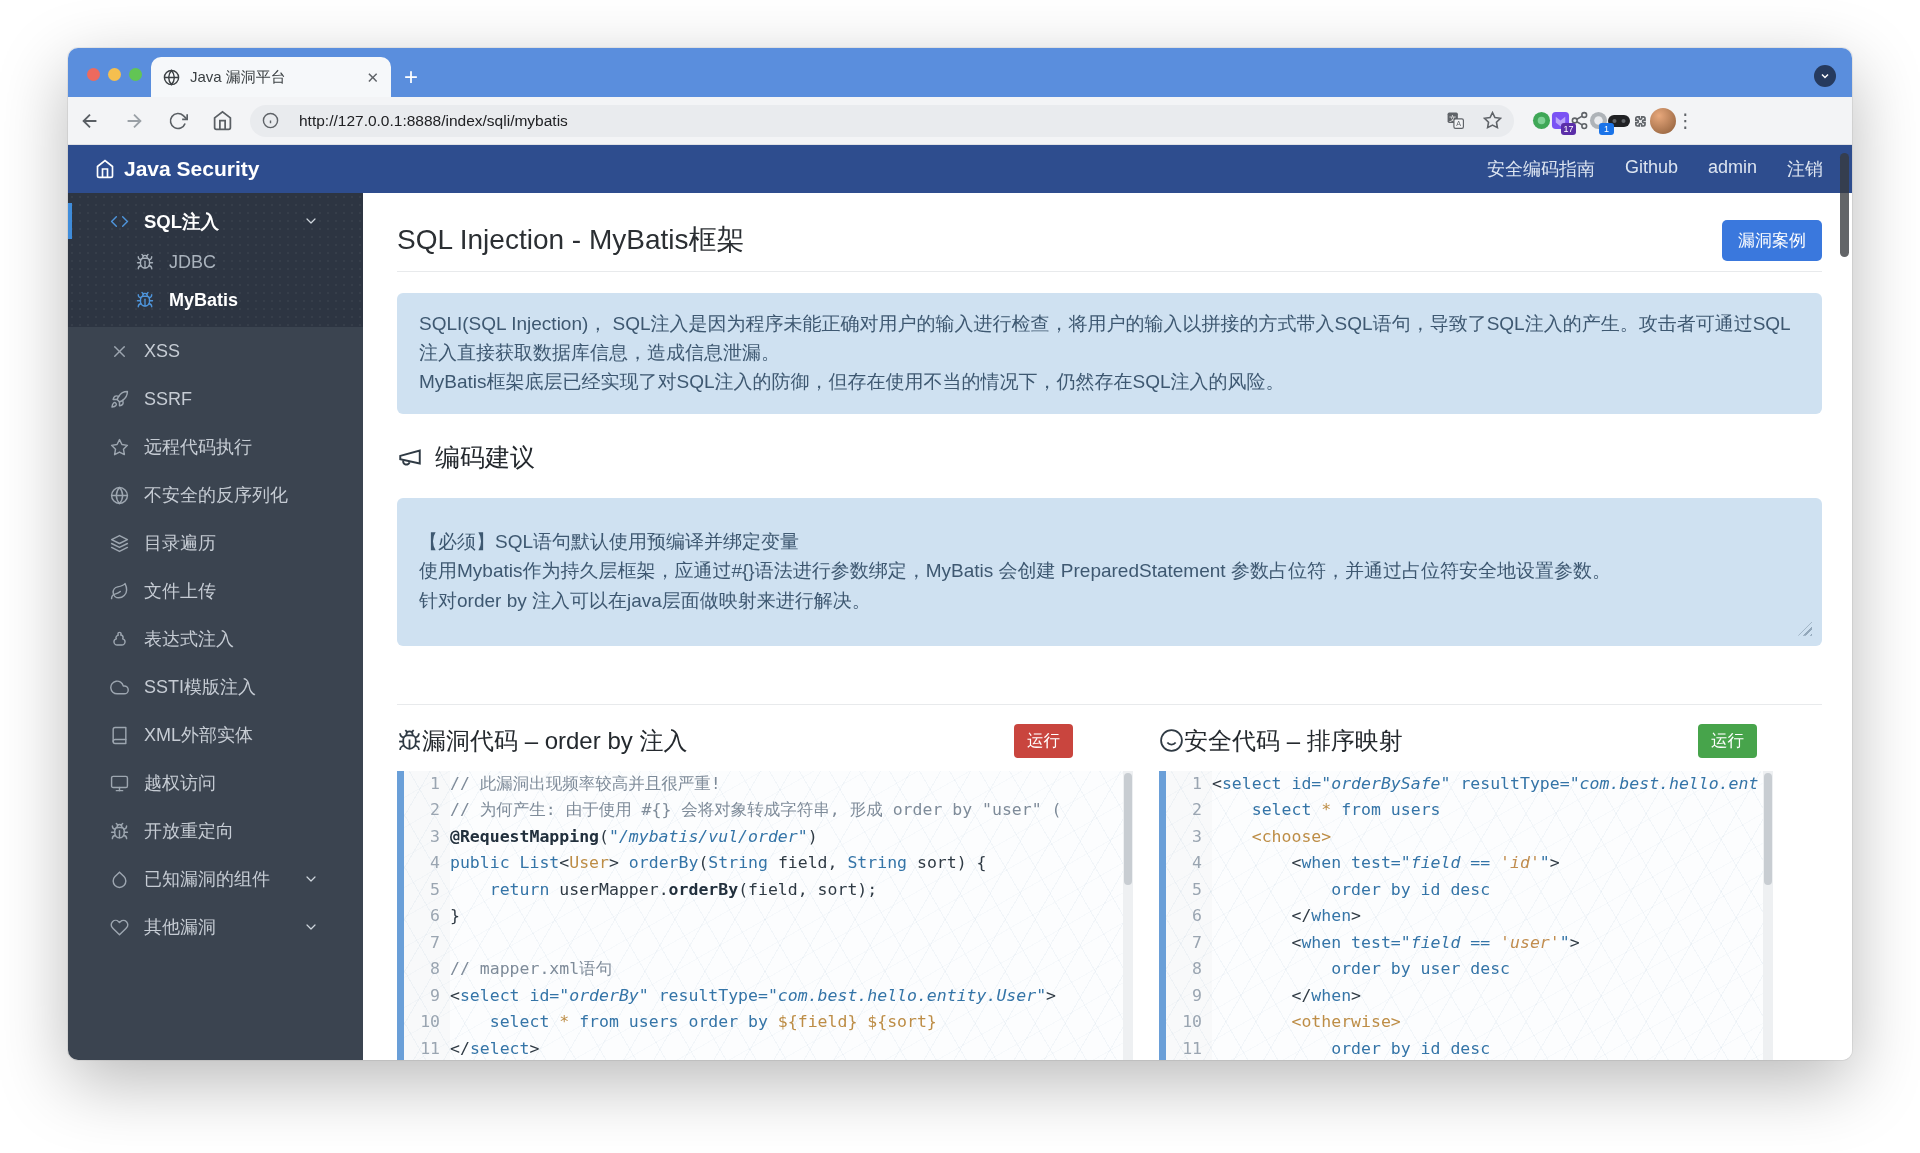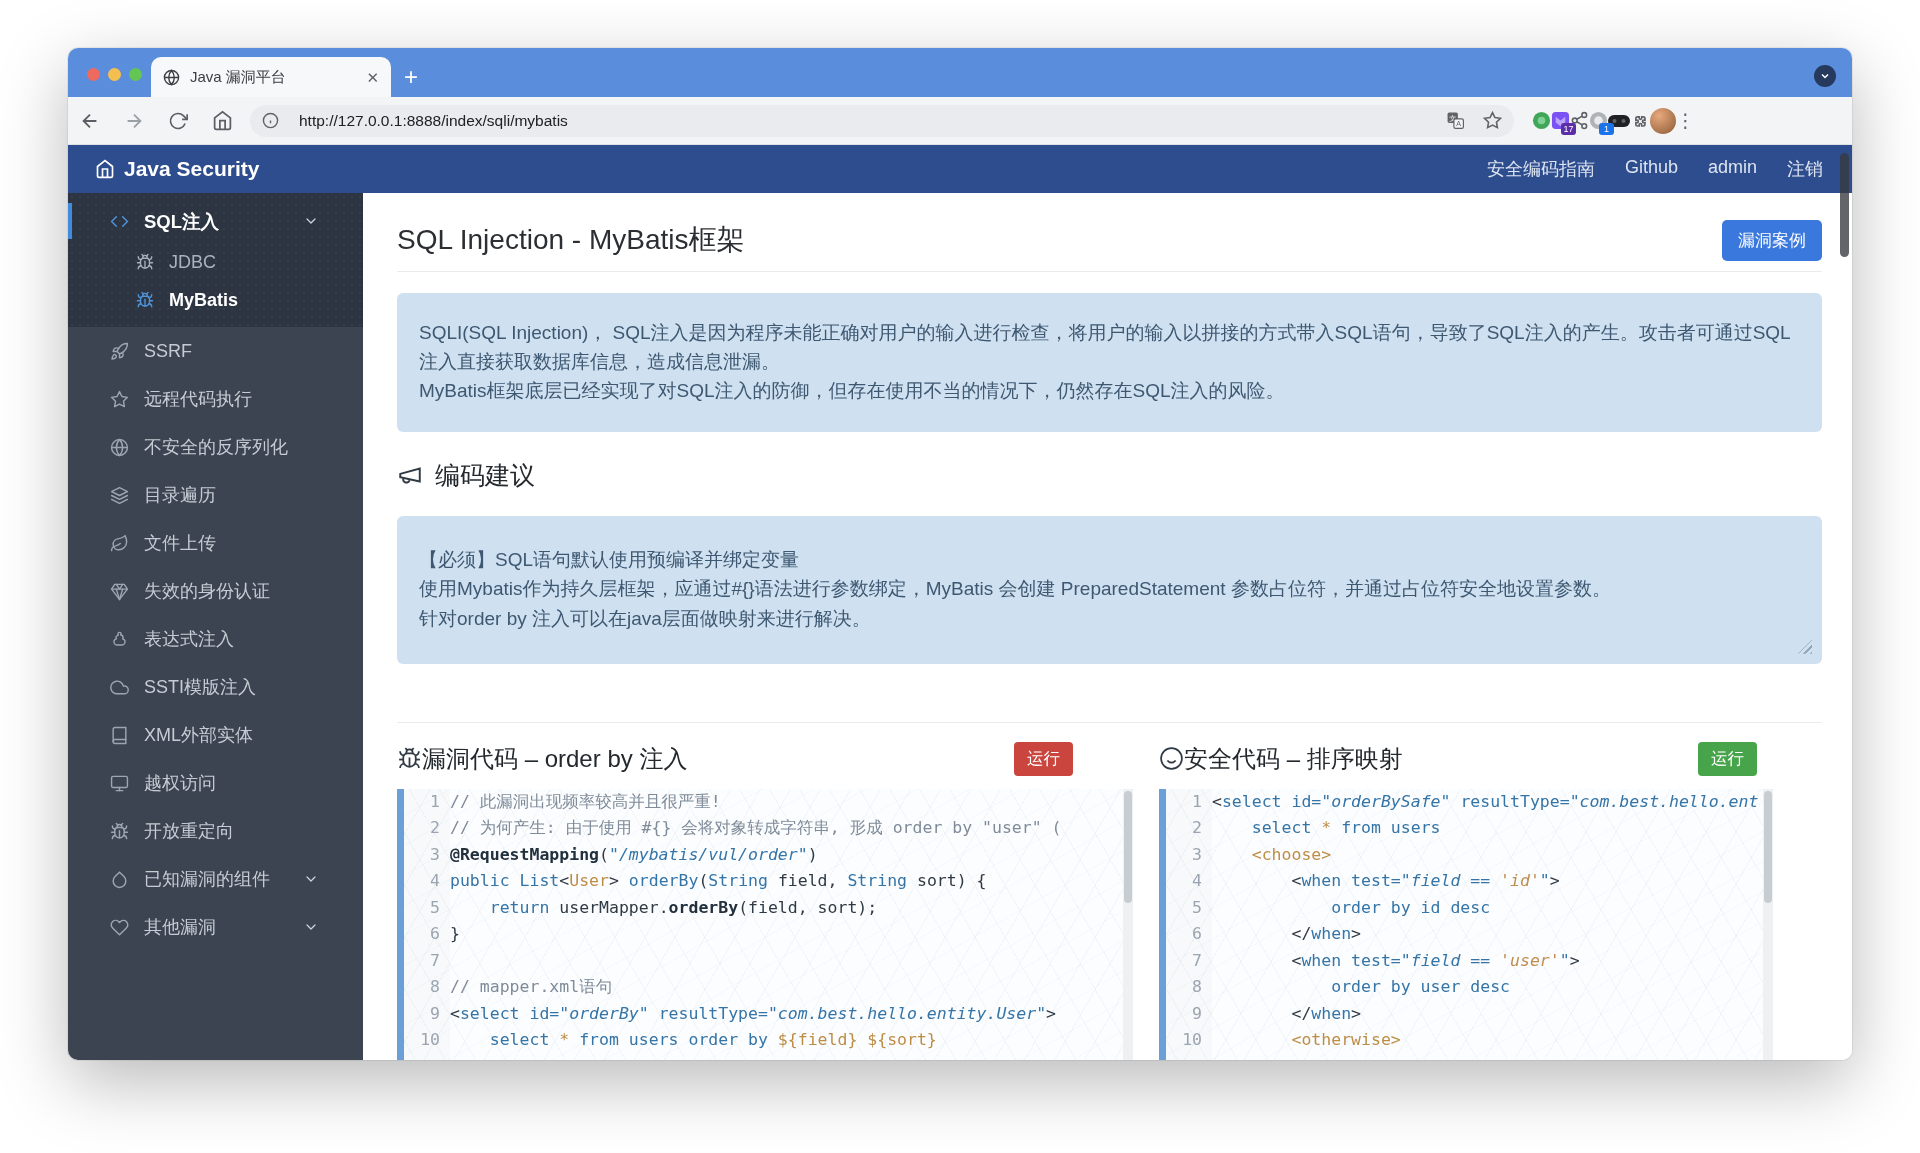--- a/index.html
+++ b/index.html
@@ -55,21 +55,21 @@
   .icon{display:flex;align-items:center;justify-content:center;color:#9da6b0;}
   .icon svg{display:block;}
   
   .content{flex:1;background:#ffffff;position:relative;overflow:hidden;
     padding:22px 30px 0 34px;box-sizing:border-box;}
   .h1row{display:flex;align-items:center;height:50px;}
   h1.pt{font-size:28px;font-weight:500;color:#2b2f33;margin:0;}
   .case-btn{margin-left:auto;background:#3a78dd;color:#fff;font-size:17px;border:none;border-radius:5px;
     padding:9px 16px;cursor:pointer;}
   .hr{border-top:1px solid #e8eaec;margin-top:6px;}
-  .alert{background:#cfe1f1;border-radius:6px;margin-top:21px;padding:26px 22px;color:#3e5871;
+  .alert{background:#cfe1f1;border-radius:6px;margin-top:21px;padding:17px 22px;color:#3e5871;
     font-size:19px;line-height:1.52;}
   .alert p{margin:0;}
   .sec-head{display:flex;align-items:center;gap:12px;margin-top:27px;color:#24292e;font-size:25px;font-weight:500;}
   .advbox{background:#cfe1f1;border-radius:6px;margin-top:24px;height:148px;padding:29px 22px;box-sizing:border-box;
     color:#3e5871;font-size:19px;line-height:1.55;white-space:pre-line;position:relative;overflow:hidden;}
   .resize-h{position:absolute;right:5px;bottom:5px;width:14px;height:14px;
     background:repeating-linear-gradient(135deg,transparent 0 3px,#92a7ba 3px 5px);
     clip-path:polygon(100% 0,100% 100%,0 100%);}
   .hr2{border-top:1px solid #e8eaec;margin-top:58px;}
   .codegrid{display:flex;margin-top:14px;}
@@ -293,20 +293,29 @@
                 <path d="M22 13h-4"></path>
                 <path d="M17.2 17c2.1.1 3.8 1.9 3.8 4"></path>
               </svg>
             </span>
             <span class="lbl">MyBatis</span>
           </div>
         </div>
         <div class="item">
           <span class="icon">
             <svg width="19" height="19" viewBox="0 0 24 24" fill="none" stroke="currentColor" stroke-width="1.8" stroke-linecap="round" stroke-linejoin="round">
+              <line x1="18" y1="6" x2="6" y2="18"></line>
+              <line x1="6" y1="6" x2="18" y2="18"></line>
+            </svg>
+          </span>
+          <span class="lbl">XSS</span>
+        </div>
+        <div class="item">
+          <span class="icon">
+            <svg width="19" height="19" viewBox="0 0 24 24" fill="none" stroke="currentColor" stroke-width="1.8" stroke-linecap="round" stroke-linejoin="round">
               <path d="M4.5 16.5c-1.5 1.26-2 5-2 5s3.74-.5 5-2c.71-.84.7-2.13-.09-2.91a2.18 2.18 0 0 0-2.91-.09z"></path>
               <path d="M12 15l-3-3a22 22 0 0 1 2-3.95A12.88 12.88 0 0 1 22 2c0 2.72-.78 7.5-6 11a22.35 22.35 0 0 1-4 2z"></path>
               <path d="M9 12H4s.55-3.03 2-4c1.62-1.08 5 0 5 0"></path>
               <path d="M12 15v5s3.03-.55 4-2c1.08-1.62 0-5 0-5"></path>
             </svg>
           </span>
           <span class="lbl">SSRF</span>
         </div>
         <div class="item">
           <span class="icon">
@@ -337,32 +346,20 @@
           <span class="lbl">目录遍历</span>
         </div>
         <div class="item">
           <span class="icon">
             <svg width="19" height="19" viewBox="0 0 24 24" fill="none" stroke="currentColor" stroke-width="1.8" stroke-linecap="round" stroke-linejoin="round">
               <path d="M11 20A7 7 0 0 1 9.8 6.1C15.5 5 17 4.48 19 2c1 2 2 4.18 2 8 0 5.5-4.78 10-10 10z"></path>
               <path d="M2 21c0-3 1.85-5.36 5.08-6C9.5 14.52 12 13 13 12"></path>
             </svg>
           </span>
           <span class="lbl">文件上传</span>
-        </div>
-        <div class="item">
-          <span class="icon">
-            <svg width="19" height="19" viewBox="0 0 24 24" fill="none" stroke="currentColor" stroke-width="1.8" stroke-linecap="round" stroke-linejoin="round">
-              <polygon points="6 3 18 3 22 9 12 22 2 9 6 3"></polygon>
-              <path d="M2 9h20"></path>
-              <path d="M8 3l4 6 4-6"></path>
-              <path d="M12 22L8 9"></path>
-              <path d="M12 22l4-13"></path>
-            </svg>
-          </span>
-          <span class="lbl">失效的身份认证</span>
         </div>
         <div class="item">
           <span class="icon">
             <svg width="19" height="19" viewBox="0 0 24 24" fill="none" stroke="currentColor" stroke-width="1.8" stroke-linecap="round" stroke-linejoin="round">
               <path d="M12 3c-1.1 0-2 .9-2 2 0 .5.2 1 .5 1.4C8.6 6.9 7.5 8 7.5 9.5c0 .6.2 1.2.5 1.7C6.3 11.7 5 13 5 14.8 5 17.1 6.9 19 9.2 19h5.6c2.3 0 4.2-1.9 4.2-4.2 0-1.8-1.3-3.1-3-3.6.3-.5.5-1.1.5-1.7 0-1.7-1.4-3-3-3.1.2-.4.5-.9.5-1.4 0-1.1-.9-2-2-2z"></path>
             </svg>
           </span>
           <span class="lbl">表达式注入</span>
         </div>
         <div class="item">

